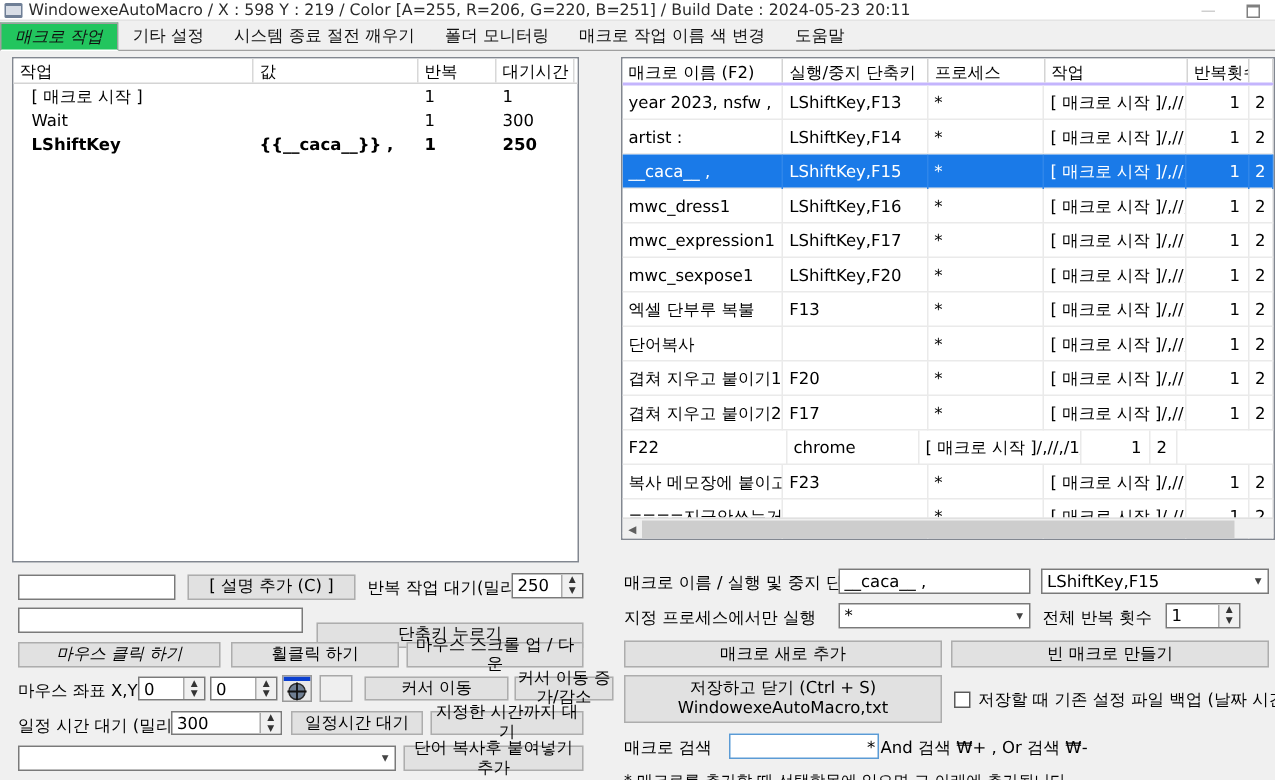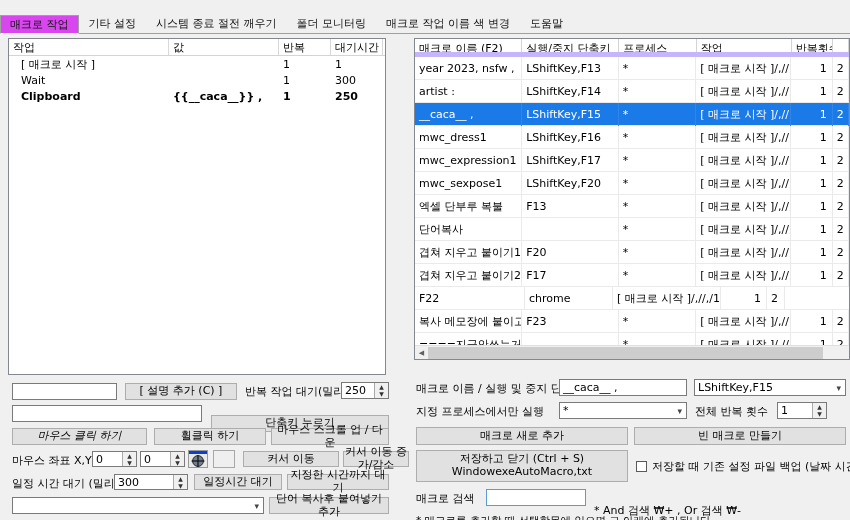--- a/index.html
+++ b/index.html
@@ -49,24 +49,25 @@
   }
   .tab {
     height: 19px; padding: 0 9px;
     display: flex; align-items: center;
     font-size: 11px; color: #111;
     background: #f0f0f0;
     white-space: nowrap;
     border: 1px solid transparent;
   }
   .tab.active {
-    background: #d946ef;
+    background: #22c55e;
     border: 1px solid #a0a0a0;
     border-bottom: 1px solid #ffffff;
     margin-bottom: -1px;
+    font-style: italic;
   }
 
   
   .panel-left  { position: absolute; left: 4px;   top: 38px; width: 404px; height: 478px; }
   .panel-right { position: absolute; left: 414px; top: 38px; width: 436px; height: 478px; }
 
   
   .listview {
     position: absolute; left: 4px; top: 0; width: 378px; height: 337px;
     background: #ffffff; border: 1px solid #828790;
@@ -133,21 +134,21 @@
   .chk .box {
     width: 11px; height: 11px; border: 1px solid #5a5a5a; background: #fff;
     margin-right: 5px; flex: none;
   }
 
   
   .table {
     position: absolute; left: 0; top: 0; width: 436px; height: 322px;
     background: #ffffff; border: 1px solid #828790; overflow: hidden;
   }
-  .tb-head { display: flex; height: 18px; background: #fff; border-bottom: 5px solid #c4b5fd; }
+  .tb-head { display: flex; height: 18px; background: #fff; border-bottom: 2px solid #c4b5fd; }
   .tb-head > div {
     border-right: 1px solid #d4d4d4; padding: 2px 0 0 4px;
     font-size: 11px; white-space: nowrap; overflow: hidden;
   }
   .tb-row { display: flex; height: 23px; align-items: center; border-bottom: 1px solid #eaeaea; }
   .tb-row > div {
     padding-left: 4px; font-size: 11px; white-space: nowrap; overflow: hidden;
     border-right: 1px solid #eaeaea; height: 23px; display: flex; align-items: center;
   }
   .tb-row.sel { background: #1a7ae8; color: #fff; }
@@ -167,20 +168,32 @@
   }
   .hscroll .hs-thumb { height: 12px; width: 395px; background: #cdcdcd; }
 
   .hint { font-size: 10.5px; color: #000; white-space: nowrap; }
 </style>
 </head>
 <body>
 
 <div id="app">
 
+  <div class="titlebar">
+    <span class="tb-icon"></span>
+    <span class="tb-title">WindowexeAutoMacro / X : 598 Y : 219 / Color [A=255, R=206, G=220, B=251] / Build Date : 2024-05-23 20:11</span>
+    <div class="win-controls">
+      <div class="win-btn">
+          <span class="min-glyph"></span>
+        </div>
+      <div class="win-btn">
+          <span class="max-glyph"></span>
+        </div>
+    </div>
+  </div>
 
   <div class="tabstrip">
     <div class="tab active">매크로 작업</div>
     <div class="tab">기타 설정</div>
     <div class="tab">시스템 종료 절전 깨우기</div>
     <div class="tab">폴더 모니터링</div>
     <div class="tab">매크로 작업 이름 색 변경</div>
     <div class="tab">도움말</div>
   </div>
 
@@ -200,21 +213,21 @@
           <div class="c-rep">1</div>
           <div class="c-wait">1</div>
         </div>
         <div class="lv-row">
           <div class="c-op">Wait</div>
           <div class="c-val"></div>
           <div class="c-rep">1</div>
           <div class="c-wait">300</div>
         </div>
         <div class="lv-row bold">
-          <div class="c-op">Clipboard</div>
+          <div class="c-op">LShiftKey</div>
           <div class="c-val">{{__caca__}} ,</div>
           <div class="c-rep">1</div>
           <div class="c-wait">250</div>
         </div>
       </div>
     </div>
 
     <div class="txt" style="position:absolute; left:8px; top:345px; width:105px; height:17px;"></div>
     <div class="btn" style="position:absolute; left:121px; top:345px; width:112px; height:17px;">[ 설명 추가 (C) ]</div>
     <div class="lbl" style="position:absolute; left:241px; top:345px; height:17px;">반복 작업 대기(밀리초)</div>
@@ -435,18 +448,18 @@
 
     <div class="btn" style="position:absolute; left:2px; top:412px; width:212px; height:32px;">저장하고 닫기 (Ctrl + S)
 WindowexeAutoMacro,txt</div>
     <div class="chk" style="position:absolute; left:222px; top:421px; height:14px;">
       <span class="box"></span>
       <span>저장할 때 기존 설정 파일 백업 (날짜 시간)</span>
     </div>
 
     <div class="lbl" style="position:absolute; left:2px; top:452px; height:17px;">매크로 검색</div>
     <div class="txt focus" style="position:absolute; left:72px; top:451px; width:100px; height:17px;"></div>
-    <div class="lbl" style="position:absolute; left:180px; top:452px; height:17px;margin-top:12px;">* And 검색 ₩+ , Or 검색 ₩-</div>
+    <div class="lbl" style="position:absolute; left:164px; top:452px; height:17px;">* And 검색 ₩+ , Or 검색 ₩-</div>
 
     <div class="hint" style="position:absolute; left:2px; top:476px;">* 매크로를 추가할 때 선택항목에 있으면 그 아래에 추가됩니다.</div>
   </div>
 
 </div>
 
 </body></html>

